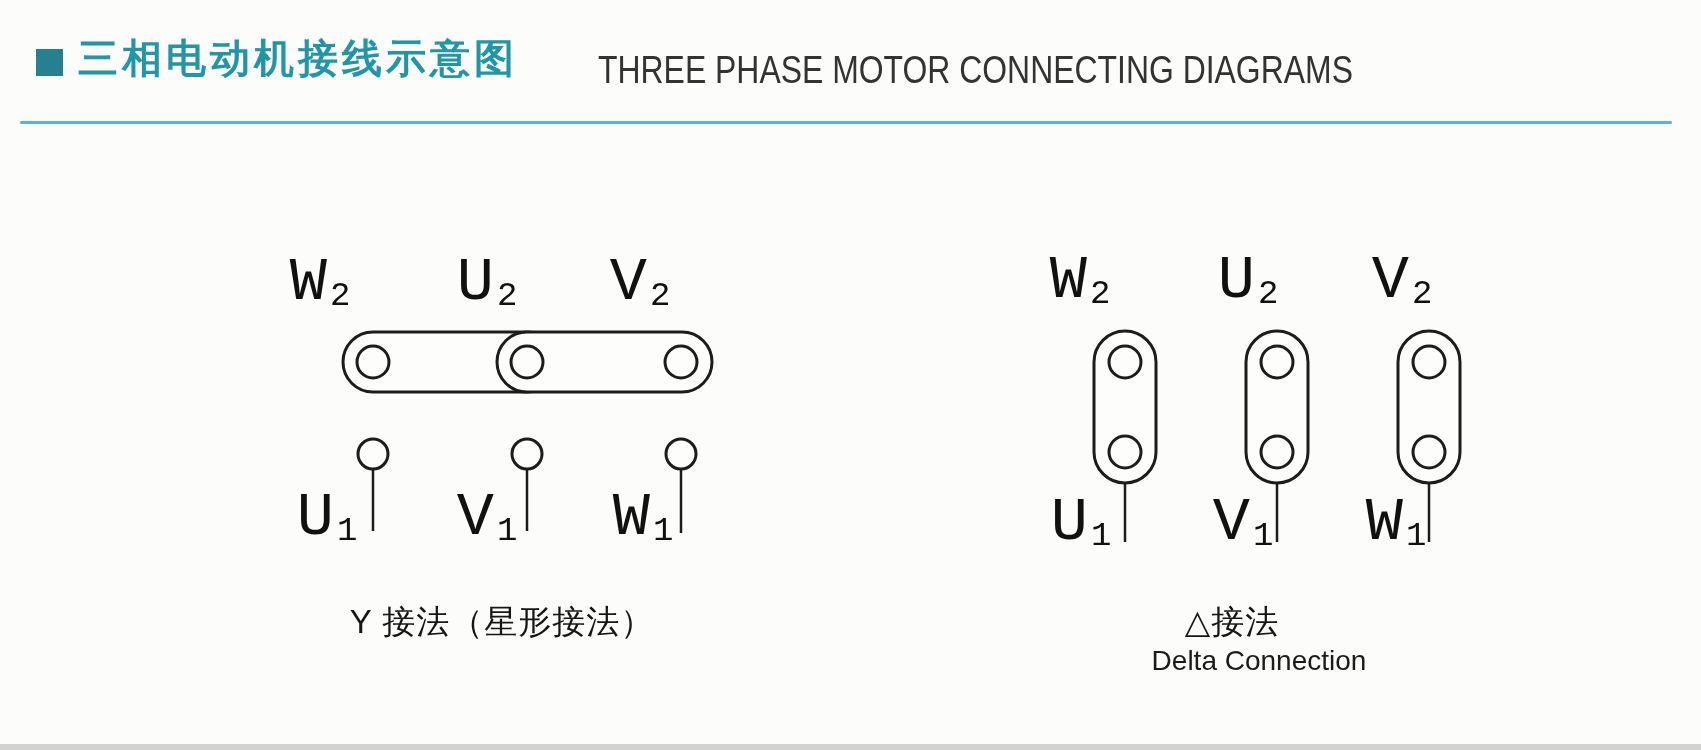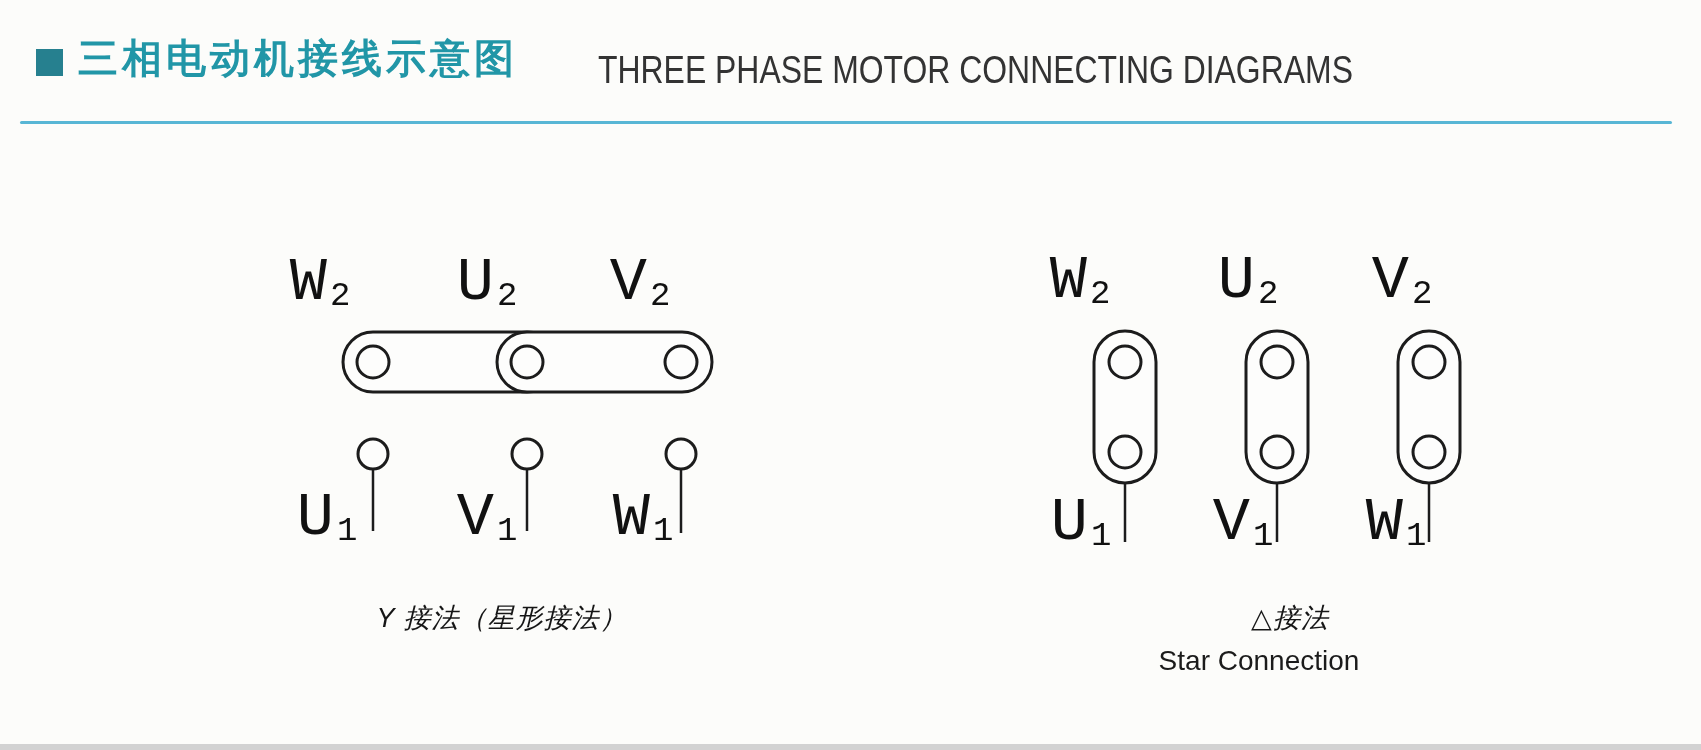--- a/index.html
+++ b/index.html
@@ -80,27 +80,26 @@
     font-size: 34px;
     vertical-align: -6px;
     margin-left: 3px;
     line-height: 1;
   }
 
   
   .caption-zh {
     position: absolute;
     transform: translateX(-50%);
-    font-size: 27px;
+    font-size: 33px;
     line-height: 1.1;
     font-weight: 500;
     color: #161616;
     letter-spacing: 1px;
     white-space: nowrap;
-    font-style: italic;
   }
   .caption-en {
     position: absolute;
     transform: translateX(-50%);
     font-size: 28px;
     line-height: 1.1;
     font-weight: 400;
     color: #1b1b1b;
     white-space: nowrap;
   }
@@ -164,17 +163,17 @@
   <div class="term" style="left:1080px; top:250px"><span>W</span><sub>2</sub></div>
   <div class="term" style="left:1248px; top:250px"><span>U</span><sub>2</sub></div>
   <div class="term" style="left:1402px; top:250px"><span>V</span><sub>2</sub></div>
 
   <div class="term" style="left:1081px; top:492px"><span>U</span><sub>1</sub></div>
   <div class="term" style="left:1243px; top:492px"><span>V</span><sub>1</sub></div>
   <div class="term" style="left:1396px; top:492px"><span>W</span><sub>1</sub></div>
 
   <div class="caption-zh" style="left:502px; top:604px">Y 接法（星形接法）</div>
 
-  <div class="caption-zh" style="left:1290px; top:604px">△接法</div>
-  <div class="caption-en" style="left:1259px; top:646px">Star Connection</div>
+  <div class="caption-zh" style="left:1232px; top:604px">△接法</div>
+  <div class="caption-en" style="left:1259px; top:646px">Delta Connection</div>
 
   <div class="bottom-strip"></div>
 </div>
 
 </body></html>

